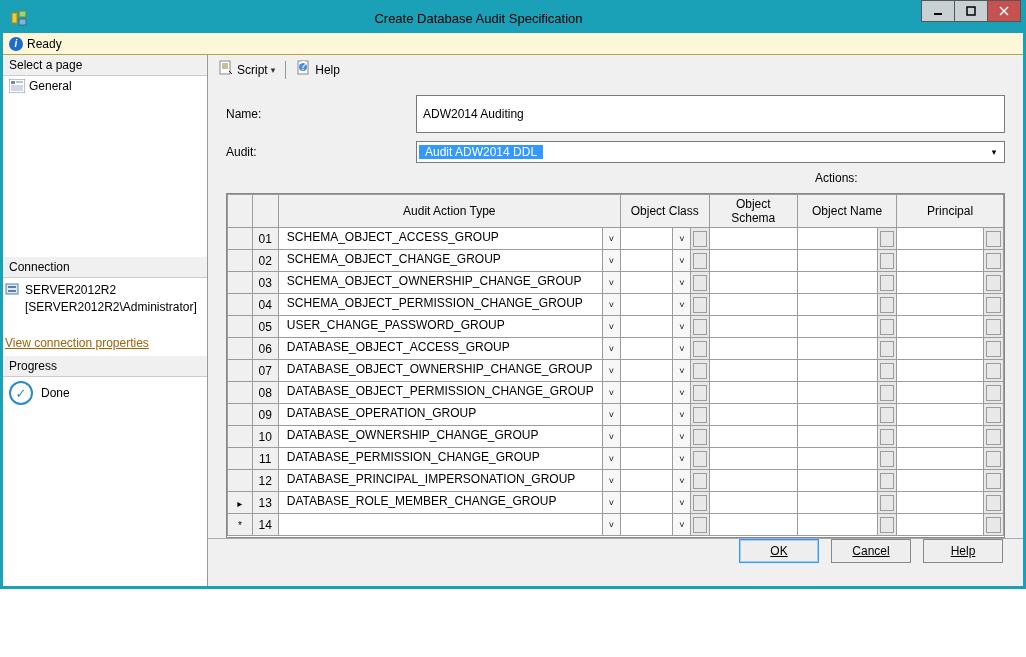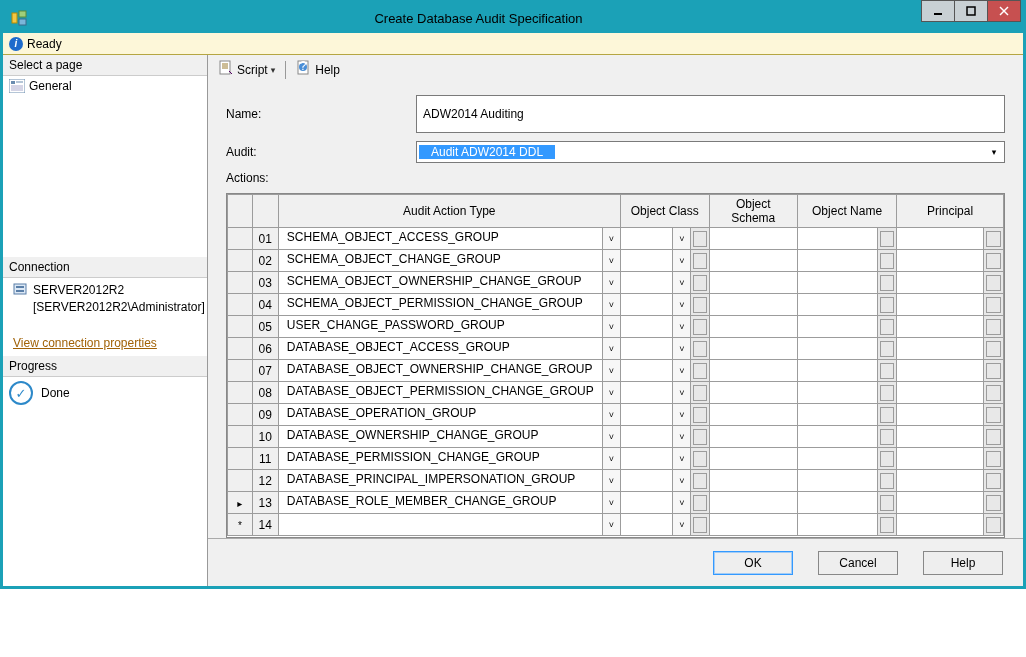--- a/index.html
+++ b/index.html
@@ -16,53 +16,53 @@
 .winbtn.min, .winbtn.max, .winbtn.close { width:34px; height:22px; border:1px solid #555; }
 .winbtns { margin-right:2px; gap:0; }
 .statusbar { height: 22px; background: #fdf7d9; border-bottom: 1px solid #b5a642; display:flex; align-items:center; padding-left:6px; gap:4px; }
 .info-icon { width:14px; height:14px; border-radius:50%; background:#1e6bcc; color:#fff; display:flex; align-items:center; justify-content:center; font-size:10px; font-weight:bold; font-style:italic; }
 .body { flex:1; display:flex; min-height:0; }
 .sidebar { width: 205px; border-right:1px solid #999; display:flex; flex-direction:column; background:#f0f0f0; }
 .section-head { background:#f0f0f0; border-bottom:1px solid #ccc; padding:3px 6px; font-weight:normal; }
 .pages { flex:1; background:#fff; padding:2px 4px; }
 .page-item { display:flex; align-items:center; gap:4px; padding:1px 2px; }
 .page-icon { width:16px; height:14px; }
-.conn-block { background:#fff; padding:4px 10px; line-height:1.45; }
+.conn-block { background:#fff; padding:4px 2px; line-height:1.45; }
 .server-row { display:flex; align-items:flex-start; gap:4px; }
 .server-icon { width:16px; height:16px; flex-shrink:0; }
 .link { color:#a16207; text-decoration:underline; cursor:pointer; }
 .progress-body { background:#fff; padding:4px 6px; display:flex; align-items:center; gap:8px; }
 .done-icon { width:24px; height:24px; border:2px solid #2d89c9; border-radius:50%; display:flex; align-items:center; justify-content:center; color:#2d89c9; font-size:13px; }
 .main { flex:1; display:flex; flex-direction:column; min-width:0; }
 .toolbar { height:30px; display:flex; align-items:center; padding:0 6px; gap:2px; background:#f0f0f0; border-bottom:1px solid transparent; }
 .tool { display:flex; align-items:center; gap:3px; padding:2px 4px; cursor:pointer; }
 .dd-arrow { font-size:9px; color:#333; }
 .sep { width:1px; height:18px; background:#999; margin:0 4px; }
 .form-area { padding:10px 18px 6px 18px; background:#f0f0f0; }
-.form-row { display:flex; align-items:center; margin-bottom:8px; }
+.form-row { display:flex; align-items:center; margin-bottom:8px;justify-content:flex-end; }
 .form-row label { width: 190px; }
 .form-row input.text { flex:1; height:22px; border:1px solid #7a7a7a; padding:18px 6px; background:#fff; }
 .audit-sel { flex:1; height:22px; border:1px solid #7a7a7a; background:#fff; display:flex; align-items:center; position:relative; }
-.audit-sel .sel-text { background:#3399ff; color:#fff; padding:0 12px; margin-left:2px; }
+.audit-sel .sel-text { background:#3399ff; color:#fff; padding:0 6px; margin-left:2px; }
 .audit-sel .sel-caret { position:absolute; right:2px; top:2px; width:16px; height:16px; display:flex; align-items:center; justify-content:center; font-size:9px; }
 .grid-wrap { flex:1; background:#f0f0f0; padding:0 18px 0 18px; min-height:0; display:flex; flex-direction:column; }
 .grid-container { border:1px solid #888; background:#fff; flex:1; min-height:0; overflow:hidden; }
 table.grid { border-collapse:collapse; width:100%; }
 table.grid th, table.grid td { border:1px solid #9c9c9c; height:22px; font-size:12px; }
 table.grid th { background:#f0f0f0; font-weight:normal; text-align:center; padding:2px 4px; }
 table.grid td { padding:0; }
 .rowhead { width:30px; background:#f0f0f0; text-align:center; }
 .rownum { width:30px; background:#f0f0f0; text-align:center; }
 .cell-dd { display:flex; height:100%; }
 .cell-dd .val { flex:1; padding:2px 8px; white-space:nowrap; overflow:hidden; text-overflow:ellipsis; text-align:left; }
 .cell-dd .caret { width:18px; border-left:1px solid #9c9c9c; display:flex; align-items:center; justify-content:center; font-size:9px; background:#f7f7f7; }
 .cell-btn { width:22px; background:#e8e8e8; }
 .cell-btn-inner { height:16px; margin:2px; border:1px solid #9c9c9c; background:#e8e8e8; }
 col.c-marker{width:26px}col.c-num{width:30px}col.c-action{width:298px}col.c-cls{width:82px}col.c-clsbtn{width:20px}col.c-schema{width:100px}col.c-name{width:96px}col.c-pbtn{width:22px}col.c-prin{width:102px}col.c-pbtn2{width:22px}
-.footer { height:48px; border-top:1px solid #aaa; background:#f0f0f0; display:flex; align-items:center; justify-content:flex-end; padding-right:20px; gap:25px; }
+.footer { height:48px; border-top:1px solid #aaa; background:#f0f0f0; display:flex; justify-content:flex-end; padding-right:20px; gap:12px;text-decoration:underline; }
 .btn { width:80px; height:24px; border:1px solid #888; background:#eee; cursor:pointer; }
 .btn.default { border:1px solid #3399ff; box-shadow:0 0 0 1px rgba(51,153,255,.4) inset; }
 .row-indicator { display:inline-block; font-size:10px; }
 </style>
 </head>
 <body>
 
 <div class="window">
   <div class="titlebar">
     <span class="app-icon">

